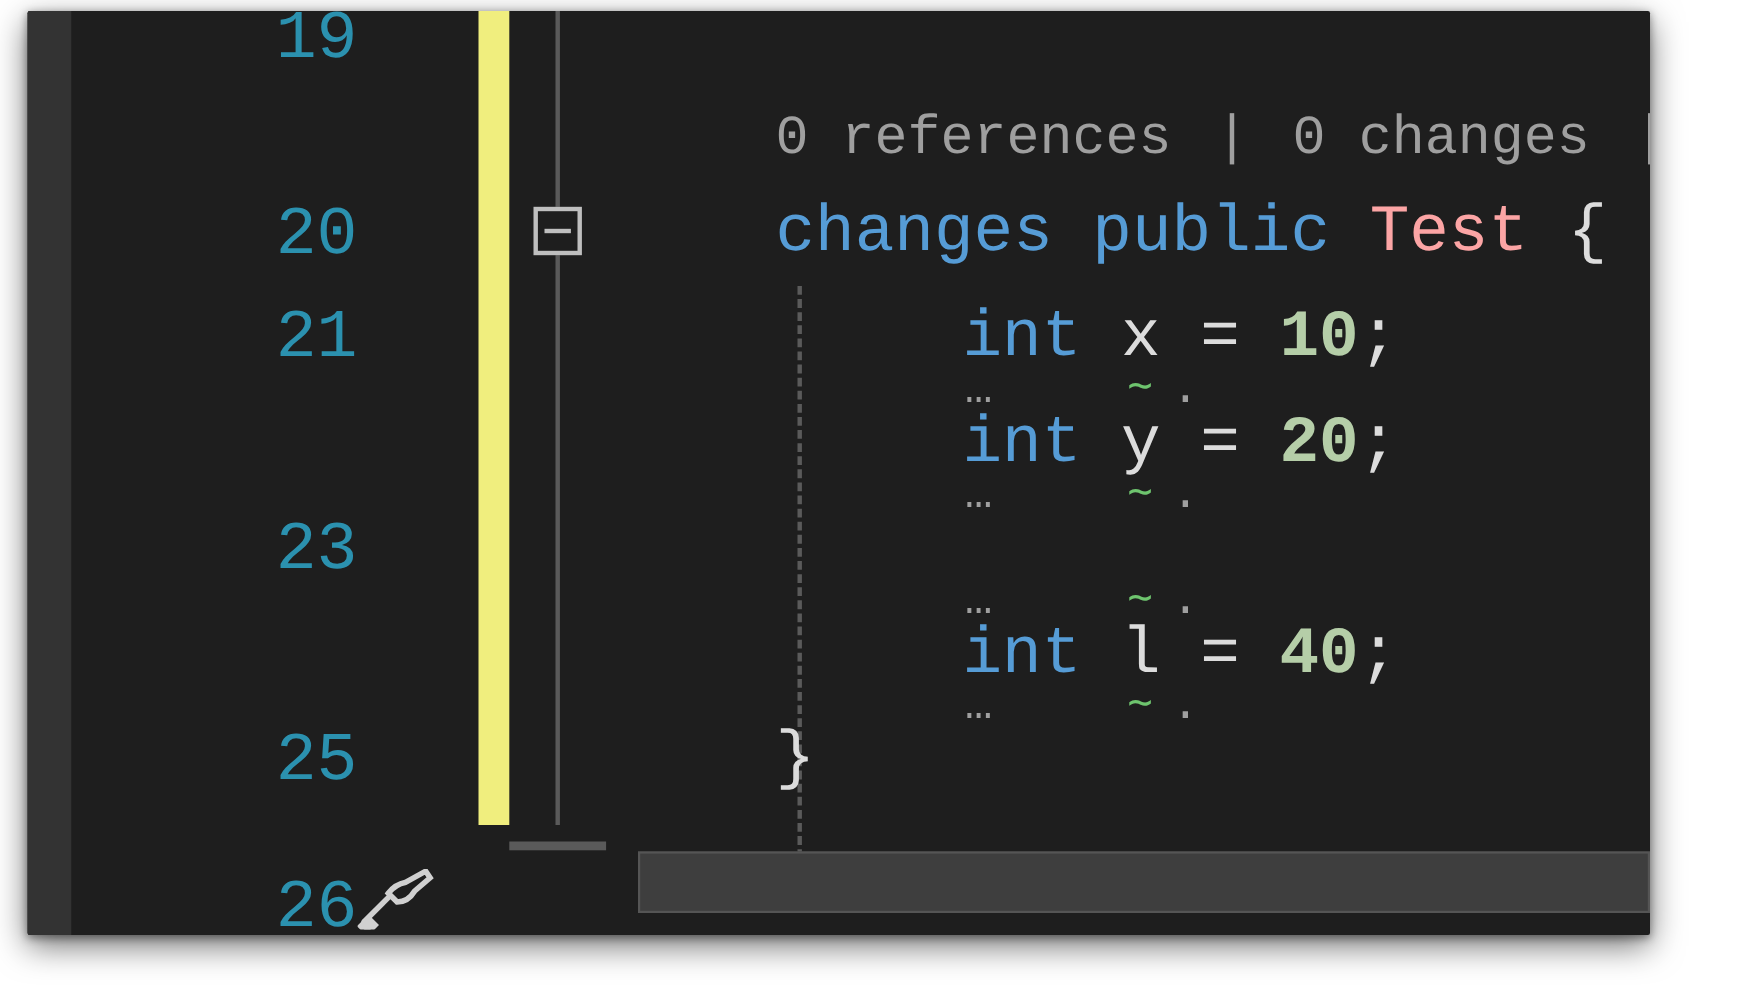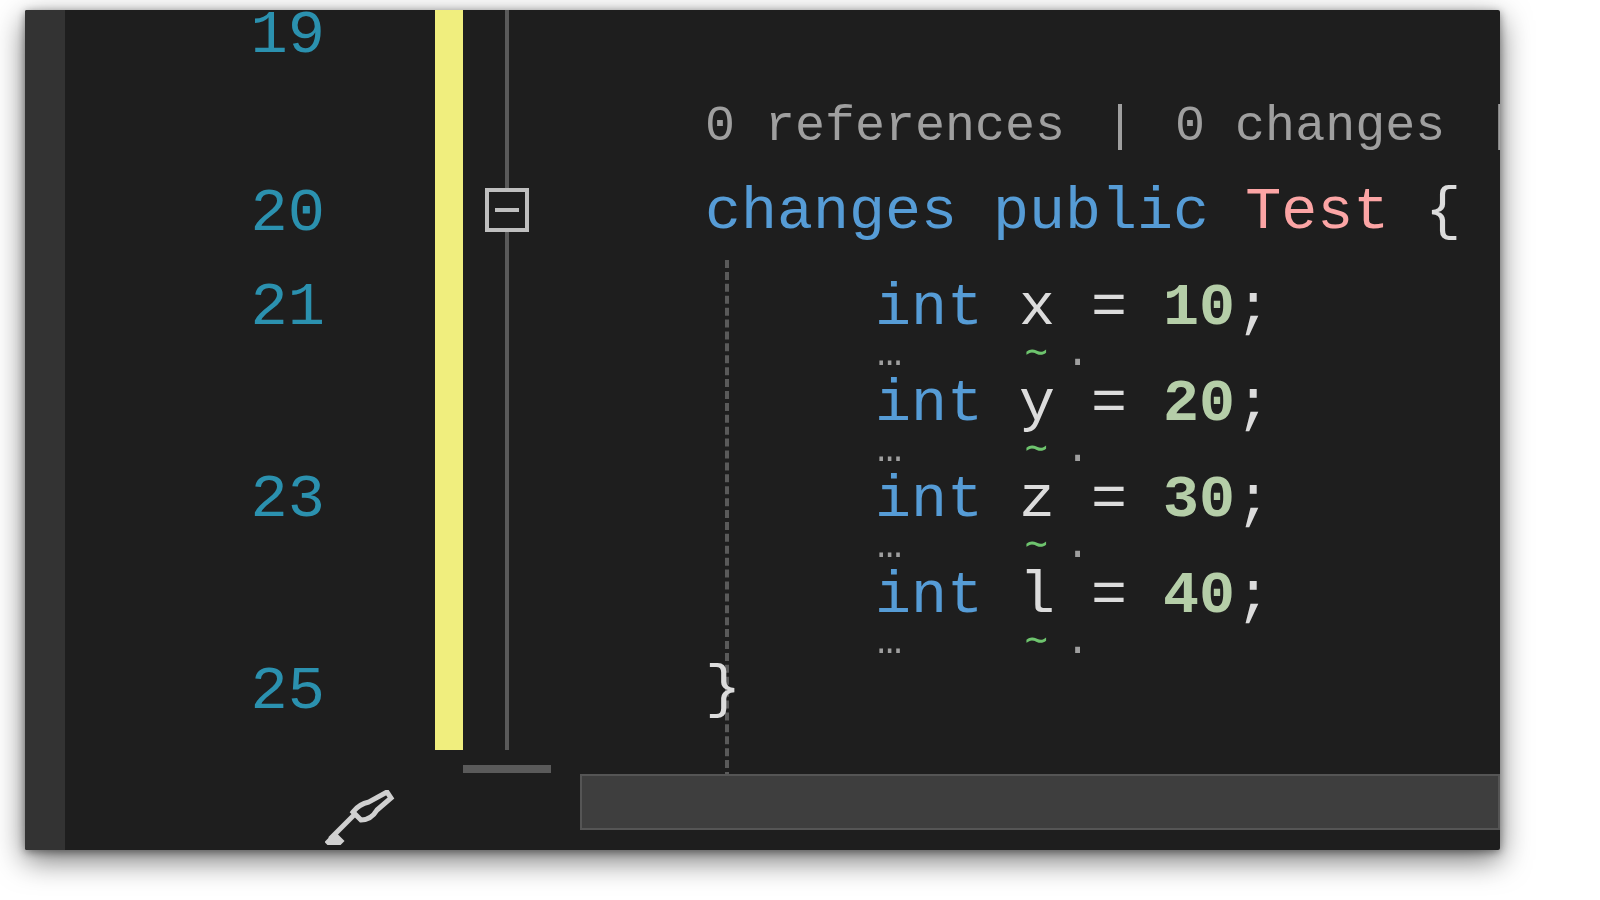--- a/index.html
+++ b/index.html
@@ -91,20 +91,21 @@
 
   <div class="fold-box">
     <span></span>
   </div>
 
   <div class="linenum" style="top:-10px">19</div>
   <div class="linenum" style="top:168px">20</div>
   <div class="linenum" style="top:262px">21</div>
   <div class="linenum" style="top:454px">23</div>
   <div class="linenum" style="top:646px">25</div>
+  <div class="linenum" style="top:780px">26</div>
 
   <div class="codelens" style="top:88px">
     <span>0 references</span>
     <span class="sep">|</span>
     <span>0 changes</span>
     <span class="sep">|</span>
     
   </div>
 
   <div class="code" style="top:168px"><span class="kw">changes</span> <span class="kw">public</span> <span class="type">Test</span> <span class="op">{</span></div>
@@ -112,21 +113,20 @@
   <div class="code" style="top:264px; left:850px"><span class="kw">int</span> <span class="ident">x</span> <span class="op">=</span> <span class="num">10</span><span class="op">;</span></div>
   <div class="ellipsis" style="top:344px; left:852px">…</div>
   <div class="squiggle" style="top:344px; left:1000px">∼</div>
   <div class="ellipsis" style="top:344px; left:1040px; letter-spacing:0">.</div>
 
   <div class="code" style="top:360px; left:850px"><span class="kw">int</span> <span class="ident">y</span> <span class="op">=</span> <span class="num">20</span><span class="op">;</span></div>
   <div class="ellipsis" style="top:440px; left:852px">…</div>
   <div class="squiggle" style="top:440px; left:1000px">∼</div>
   <div class="ellipsis" style="top:440px; left:1040px; letter-spacing:0">.</div>
 
-  <div class="code" style="top:456px; left:850px"><span class="kw">int</span> <span class="ident">z</span> <span class="op">=</span> <span class="num">30</span><span class="op">;</span></div>
   <div class="ellipsis" style="top:536px; left:852px">…</div>
   <div class="squiggle" style="top:536px; left:1000px">∼</div>
   <div class="ellipsis" style="top:536px; left:1040px; letter-spacing:0">.</div>
 
   <div class="code" style="top:552px; left:850px"><span class="kw">int</span> <span class="ident">l</span> <span class="op">=</span> <span class="num">40</span><span class="op">;</span></div>
   <div class="ellipsis" style="top:632px; left:852px">…</div>
   <div class="squiggle" style="top:632px; left:1000px">∼</div>
   <div class="ellipsis" style="top:632px; left:1040px; letter-spacing:0">.</div>
 
   <div class="code" style="top:646px"><span class="op">}</span></div>

